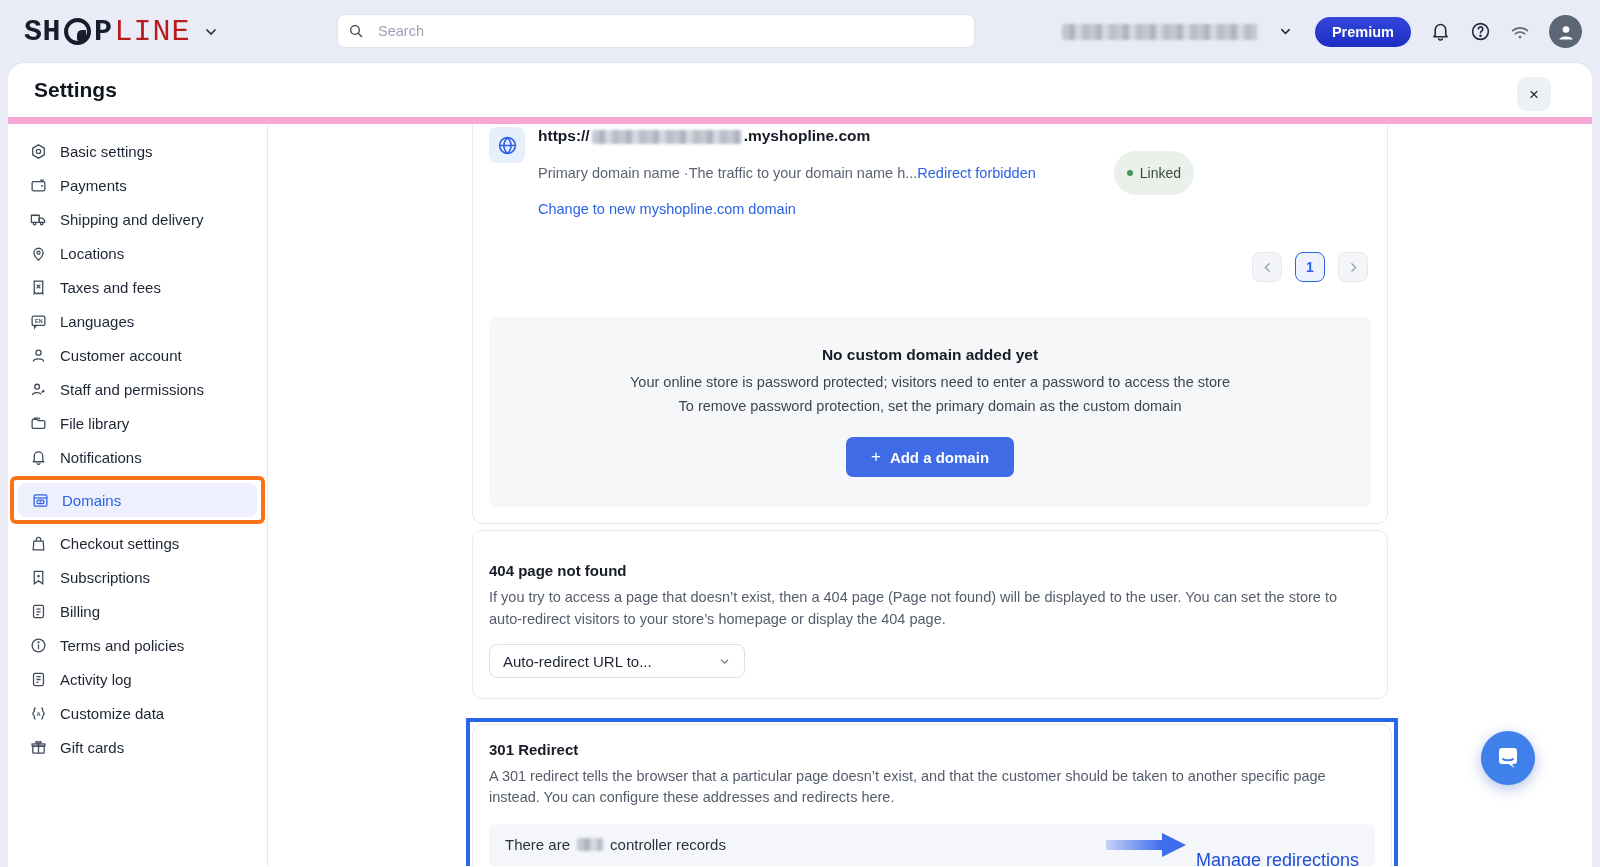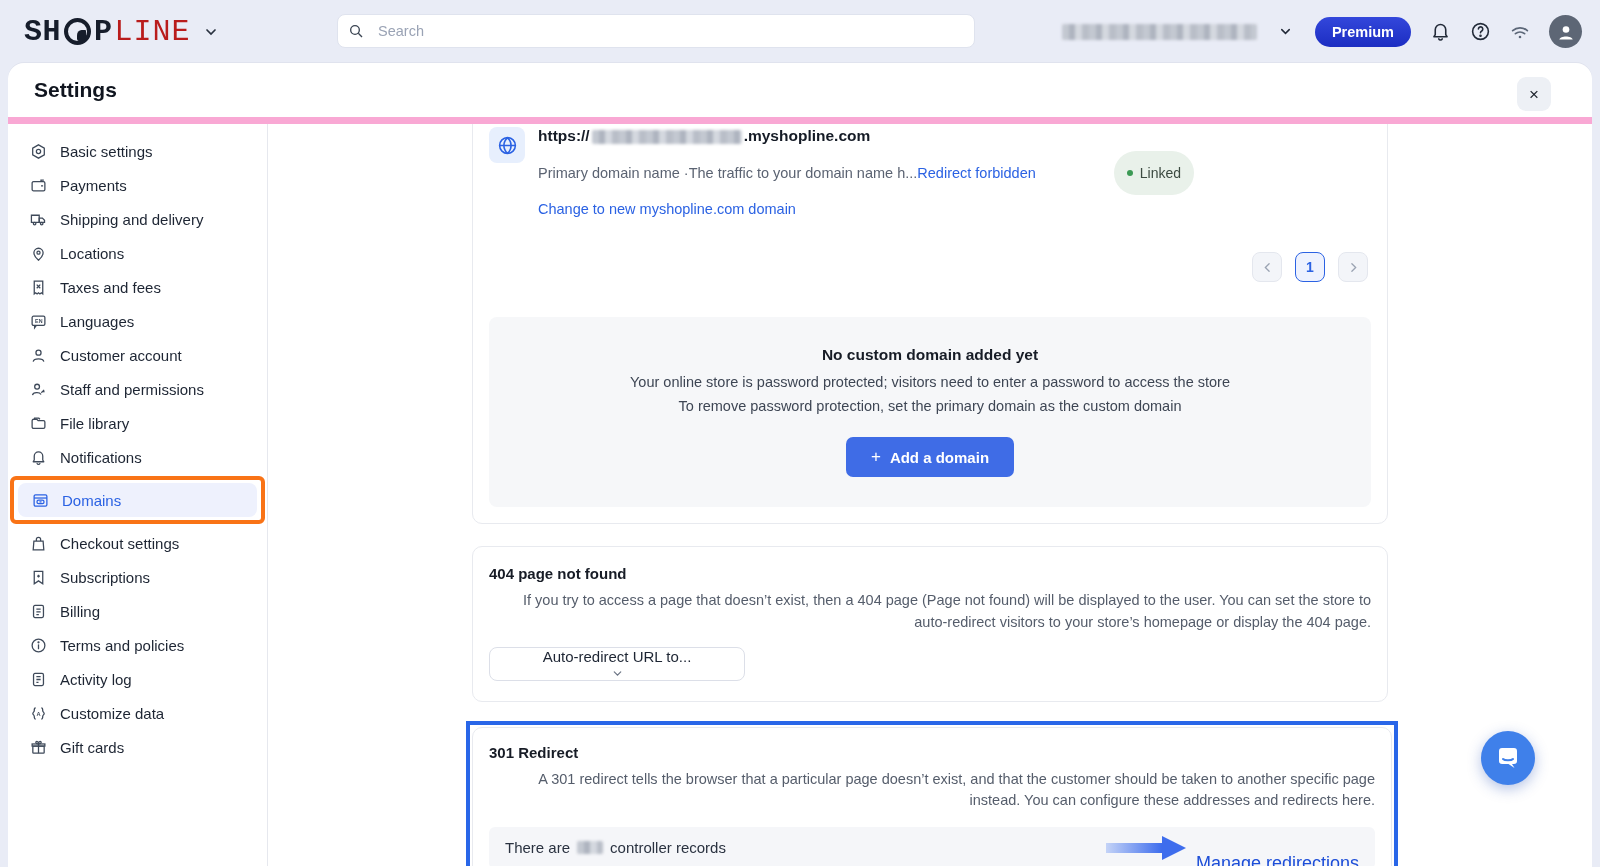--- a/index.html
+++ b/index.html
@@ -61,24 +61,24 @@
   .pg-btn { width:30px; height:30px; border-radius:8px; background:#f3f5f9; border:1px solid #e4e7ee; color:#9aa3b2; font-size:14px; display:flex; align-items:center; justify-content:center; cursor:pointer; }
   .pg-btn.current { background:#eef2fe; border:1.5px solid #2b62e3; color:#2b62e3; font-weight:600; }
 
   .no-domain-box { margin-top:35px; background:#f6f7f9; border-radius:8px; text-align:center; padding:29px 20px 30px; }
   .nd-title { font-size:15.5px; font-weight:700; color:#171c26; }
   .nd-line { font-size:14.5px; color:#3e4654; margin-top:9px; line-height:1.35; }
   .nd-line + .nd-line { margin-top:4px; }
   .add-domain-btn { margin-top:21px; background:#3f6ce6; color:#fff; border:none; border-radius:7px; padding:10px 25px; font-size:15px; font-weight:600; cursor:pointer; display:inline-flex; align-items:center; gap:9px; font-family:"Liberation Sans",sans-serif; }
 
   
-  .card-404 { margin-top:22px; padding:18px 16px 20px; }
+  .card-404 { margin-top:6px; padding:31px 16px 20px; }
   .card-title { font-size:15px; font-weight:700; color:#171c26; }
-  .card-desc { margin-top:8px; font-size:14.5px; color:#555d6b; line-height:1.48;text-align:right; }
-  .dropdown { margin-top:14px; width:256px; height:34px; border:1px solid #dcdfe8; border-radius:8px; background:#fff; display:flex; align-items:center; justify-content:space-between; padding:0 13px; font-size:15px; color:#1d2533; cursor:pointer;flex-direction:column; }
+  .card-desc { margin-top:8px; font-size:14.5px; color:#555d6b; line-height:1.48; }
+  .dropdown { margin-top:14px; width:256px; height:34px; border:1px solid #dcdfe8; border-radius:8px; background:#fff; display:flex; align-items:center; justify-content:space-between; padding:0 13px; font-size:15px; color:#1d2533; cursor:pointer; }
   .dropdown .chev { color:#6c7585; }
 
   
   .annotation-301 { margin:19px -10px 0 -6px; border:4px solid #2966e8; padding:2px; }
   .card-301 { border:1px solid #e8eaef; border-radius:10px; background:#fff; padding:16px 16px 18px; }
   .records-bar { margin-top:15px; background:#f5f6f9; border-radius:6px; height:42px; display:flex; align-items:center; justify-content:space-between; padding:0 16px;text-align:center; }
   .records-text { font-size:15px; color:#2a3240; display:flex; align-items:center; gap:7px; }
   .records-blur { width:26px; height:13px; }
   .manage-wrap { display:flex; align-items:center; gap:8px; }
   .manage-link { font-size:18px; color:#1d4ed8; cursor:pointer;margin-top:31px; }

